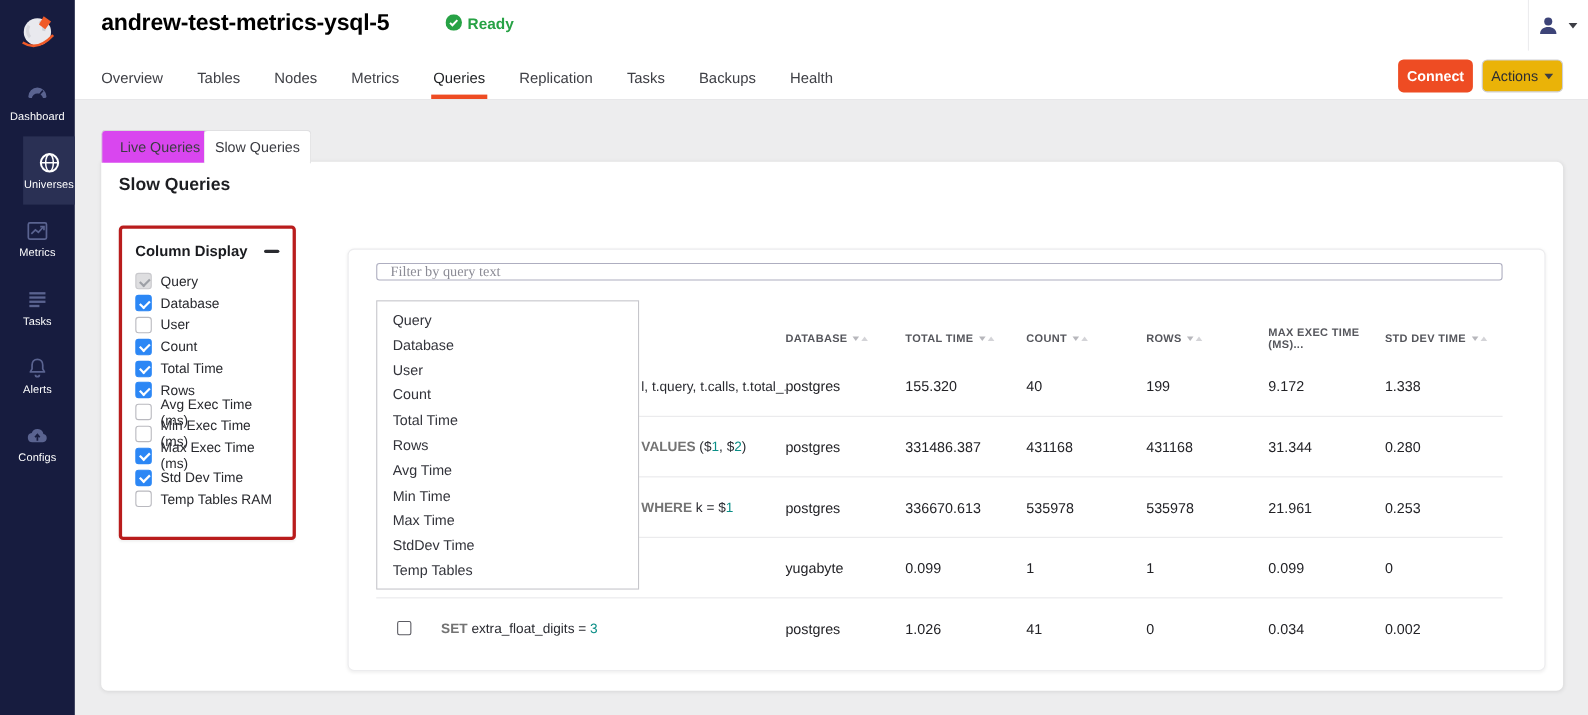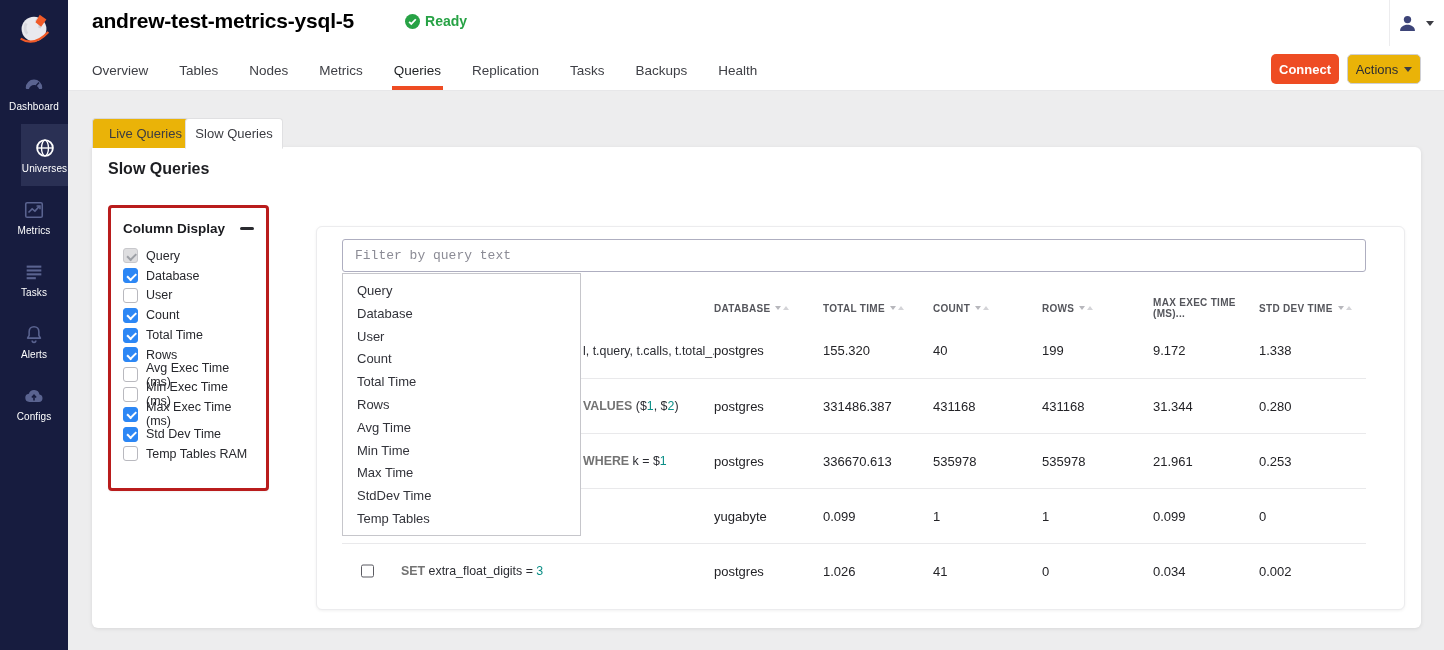--- a/index.html
+++ b/index.html
@@ -13,38 +13,38 @@
   .side-item { height:62px; display:flex; flex-direction:column; align-items:center; justify-content:center; cursor:pointer; color:#5a6390; }
   .side-item.active { background:#2a3054; color:#fff;margin-left:21px; }
   .side-icon { width:22px; height:22px; display:block; margin-bottom:4px; }
   .side-icon svg { width:22px; height:22px; display:block; }
   .side-label { font-size:10px; color:#fff; font-weight:500; letter-spacing:.1px; }
 
   
   .app-header { position:absolute; left:68px; top:0; width:1376px; height:91px; background:#fff; border-bottom:1px solid #e7e7e9; z-index:10; }
   .title-row { position:absolute; left:24px; top:9px; display:flex; align-items:center; gap:22px; }
   .uni-title { font-size:21px; font-weight:700; color:#000000; letter-spacing:-.2px; }
-  .ready-badge { display:flex; align-items:center; gap:5px;padding-left:29px; }
+  .ready-badge { display:flex; gap:5px;padding-left:29px; }
   .ready-badge svg { width:15px; height:15px; }
   .ready-text { color:#27a245; font-size:14px; font-weight:700; }
   .nav-tabs { position:absolute; left:24px; bottom:0; display:flex; gap:31px; height:40px; align-items:center; }
   .nav-tab { font-size:13.5px; color:#3f4046; cursor:pointer; position:relative; height:40px; display:flex; align-items:center; }
   .nav-tab.active { color:#1e2023; }
   .nav-tab.active::after { content:""; position:absolute; left:-2px; right:-2px; bottom:0; height:4px; background:#ee4c23; }
   .hdr-buttons { position:absolute; right:23px; top:54px; display:flex; gap:8px; }
   .btn-connect { background:#ee4c23; color:#fff; border:none; border-radius:5px; font-size:13px; font-weight:700; width:68px; height:30px; cursor:pointer; font-family:inherit; }
   .btn-actions { background:#eab308; color:#2c2d33; border:1px solid #cfcfd4; border-radius:5px; font-size:13px; width:74px; height:30px; cursor:pointer; font-family:inherit; display:flex; align-items:center; justify-content:center; gap:6px; }
   .caret { width:0; height:0; border-left:4px solid transparent; border-right:4px solid transparent; border-top:5px solid #3c3d44; display:inline-block; }
   .user-area { position:absolute; right:10px; top:13px; display:flex; align-items:center; gap:8px; cursor:pointer; }
   .user-area svg { width:21px; height:21px; }
   .hdr-divider { position:absolute; right:54px; top:0; width:1px; height:46px; background:#ececee; }
 
   
   .qtab { position:absolute; top:118px; height:30px; display:flex; align-items:center; justify-content:center; font-size:13px; color:#3b3c42; cursor:pointer; border-radius:4px 4px 0 0; z-index:6; }
-  .qtab-live { left:92px; width:107px; background:#eab308; border:1px solid #d8d8da; border-bottom:none; }
+  .qtab-live { left:92px; width:107px; background:#d946ef; border:1px solid #d8d8da; border-bottom:none; }
   .qtab-slow { left:185px; width:98px; background:#fff; border:1px solid #e0e0e2; border-bottom:1px solid #fff; height:31px; }
 
   
   .panel { position:absolute; left:92px; top:147px; width:1329px; height:481px; background:#fff; border-radius:0 6px 6px 6px; box-shadow:0 1px 4px rgba(0,0,0,.09); z-index:5; }
   .panel-heading { position:absolute; left:16px; top:13px; font-size:16px; font-weight:700; color:#1d1e22; }
 
   
   .col-card { position:absolute; left:16px; top:58px; width:161px; height:286px; background:#fff; border:3px solid #b91c1c; border-radius:4px; box-shadow:0 1px 2px rgba(0,0,0,.05); padding:13px 12px; }
   .col-card-head { display:flex; align-items:center; justify-content:space-between; margin-bottom:10px; }
   .col-card-title { font-size:13.5px; font-weight:700; color:#1a1b1f; }
@@ -52,21 +52,21 @@
   .opt-row { display:flex; align-items:center; gap:8px; height:19.8px; cursor:pointer; }
   .cb { width:15px; height:15px; border-radius:3px; border:1px solid #b9b9bf; background:#fff; position:relative; flex:none; }
   .cb.checked { background:#2c87f5; border-color:#2c87f5; }
   .cb.checked::after { content:""; position:absolute; left:3px; top:3.5px; width:7px; height:3.5px; border-left:2px solid #fff; border-bottom:2px solid #fff; transform:rotate(-45deg); }
   .cb.disabled { background:#dedee0; border-color:#c8c8cc; }
   .cb.disabled::after { border-color:#9da0a6; }
   .opt-label { font-size:12.5px; color:#27282d; }
 
   
   .tbl-card { position:absolute; left:224px; top:79px; width:1089px; height:384px; background:#fff; border:1px solid #ececee; border-radius:6px; box-shadow:0 1px 3px rgba(0,0,0,.06); }
-  .filter-input { position:absolute; left:25px; top:12px; width:1024px; height:33px; border:1px solid #aeaec0; border-radius:3px; padding:0 12px; font-size:13px; font-family:Liberation Mono, monospace; color:#0c4a6e; outline:none; }
+  .filter-input { position:absolute; left:25px; top:12px; width:1024px; height:16px; border:1px solid #aeaec0; border-radius:3px; padding:0 12px; font-size:13px; font-family:Liberation Serif, serif; color:#0c4a6e; outline:none; }
   .filter-input::placeholder { color:#8b8b95; }
 
   .tbl { position:absolute; left:25px; top:66px; width:1024px; }
   .grid { display:grid; grid-template-columns:372px 109px 110px 109px 111px 106px 1fr; }
   .thead { height:30px; align-items:center; }
   .th { font-size:10px; font-weight:700; color:#55565c; letter-spacing:.3px; display:flex; align-items:center; gap:5px; cursor:pointer; }
   .sort { display:inline-flex; gap:2px; align-items:center; }
   .tri-dn { width:0; height:0; border-left:3.5px solid transparent; border-right:3.5px solid transparent; border-top:4.5px solid #b7b7bc; }
   .tri-up { width:0; height:0; border-left:3.5px solid transparent; border-right:3.5px solid transparent; border-bottom:4.5px solid #d4d4d8; }
   .tr { height:55px; align-items:center; }

